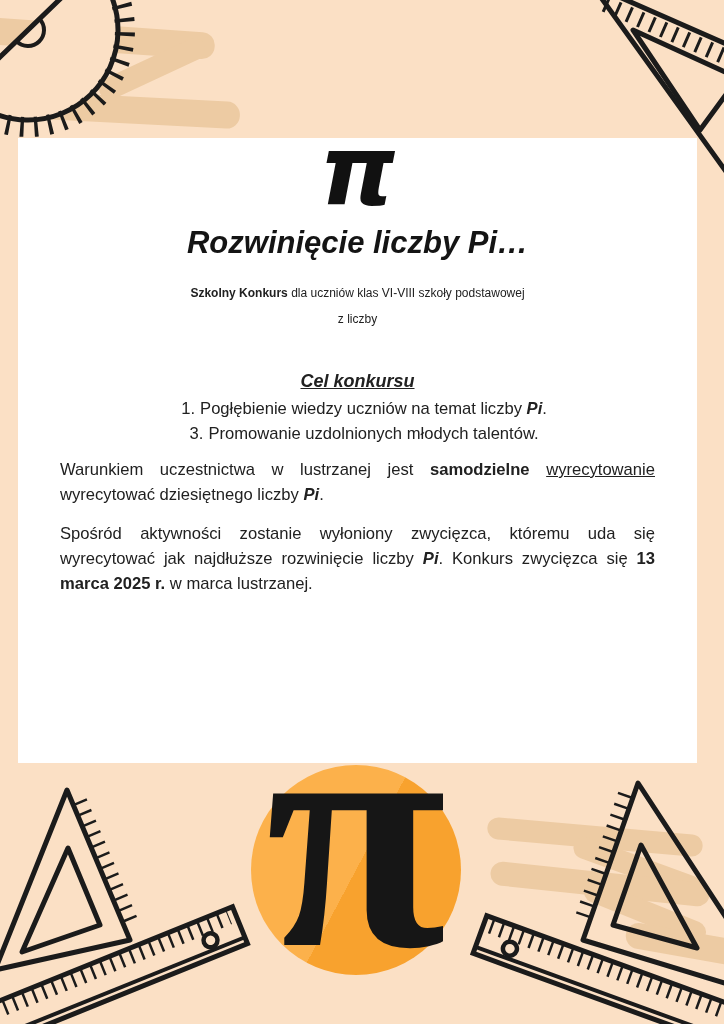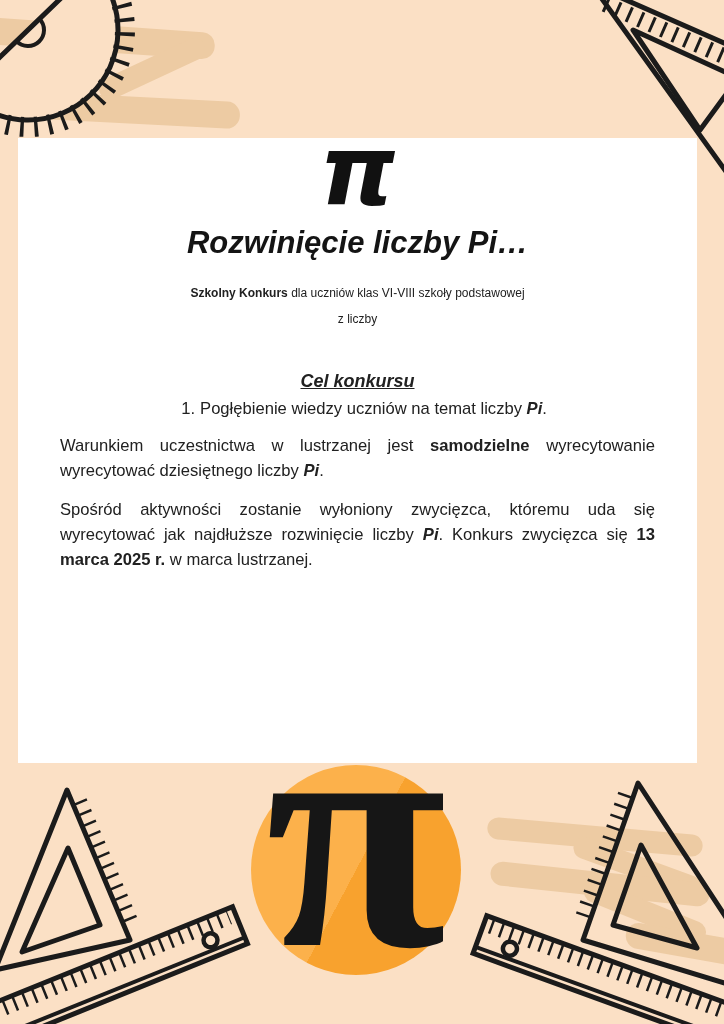--- a/index.html
+++ b/index.html
@@ -57,21 +57,21 @@
   .goals li{padding-left:8px;}
   .goals .num{display:inline-block;min-width:24px;}
   .para{
     margin:14px 0 0 0;
     text-align:justify;
     font-size:16.6px;line-height:25px;
   }
   .para-first{margin-top:11px;}
   .seg-b{font-weight:bold;}
   .seg-i{font-style:italic;}
-  .seg-u{}
+  .seg-u{text-decoration:underline;}
   
   .pi-badge{
     position:absolute;left:251px;top:765px;z-index:1;
     width:210px;height:210px;border-radius:50%;
     background:linear-gradient(118deg,#fcb14b 0 50%,#f8a22e 50%);
   }
   .pi-badge svg{display:block;}
 </style>
 </head>
 <body>
@@ -152,20 +152,23 @@
       <span><span class="seg-b">Szkolny Konkurs</span><span> dla uczniów klas VI-VIII szkoły podstawowej</span></span><br>
       <span>z liczby</span><br>
     </p>
 
     <div class="goals-heading">Cel konkursu</div>
 
     <ol class="goals">
       <li>
         <span class="num">1.</span><span><span>Pogłębienie wiedzy uczniów na temat liczby </span><span class="seg-b seg-i">Pi</span><span>.</span></span>
       </li>
+      <li>
+        <span class="num">3.</span><span><span>Promowanie uzdolnionych młodych talentów.</span></span>
+      </li>
     </ol>
 
     <p class="para para-first"><span>Warunkiem uczestnictwa w lustrzanej jest </span><span class="seg-b">samodzielne</span><span> </span><span class="seg-u">wyrecytowanie</span><span> wyrecytować dziesiętnego liczby </span><span class="seg-b seg-i">Pi</span><span>.</span></p>
 
     <p class="para"><span>Spośród aktywności zostanie wyłoniony zwycięzca, któremu uda się wyrecytować jak najdłuższe rozwinięcie liczby </span><span class="seg-b seg-i">Pi</span><span>. Konkurs zwycięzca się </span><span class="seg-b">13 marca 2025 r.</span><span> w marca lustrzanej.</span></p>
 
 
   </div>
 </div>
 

